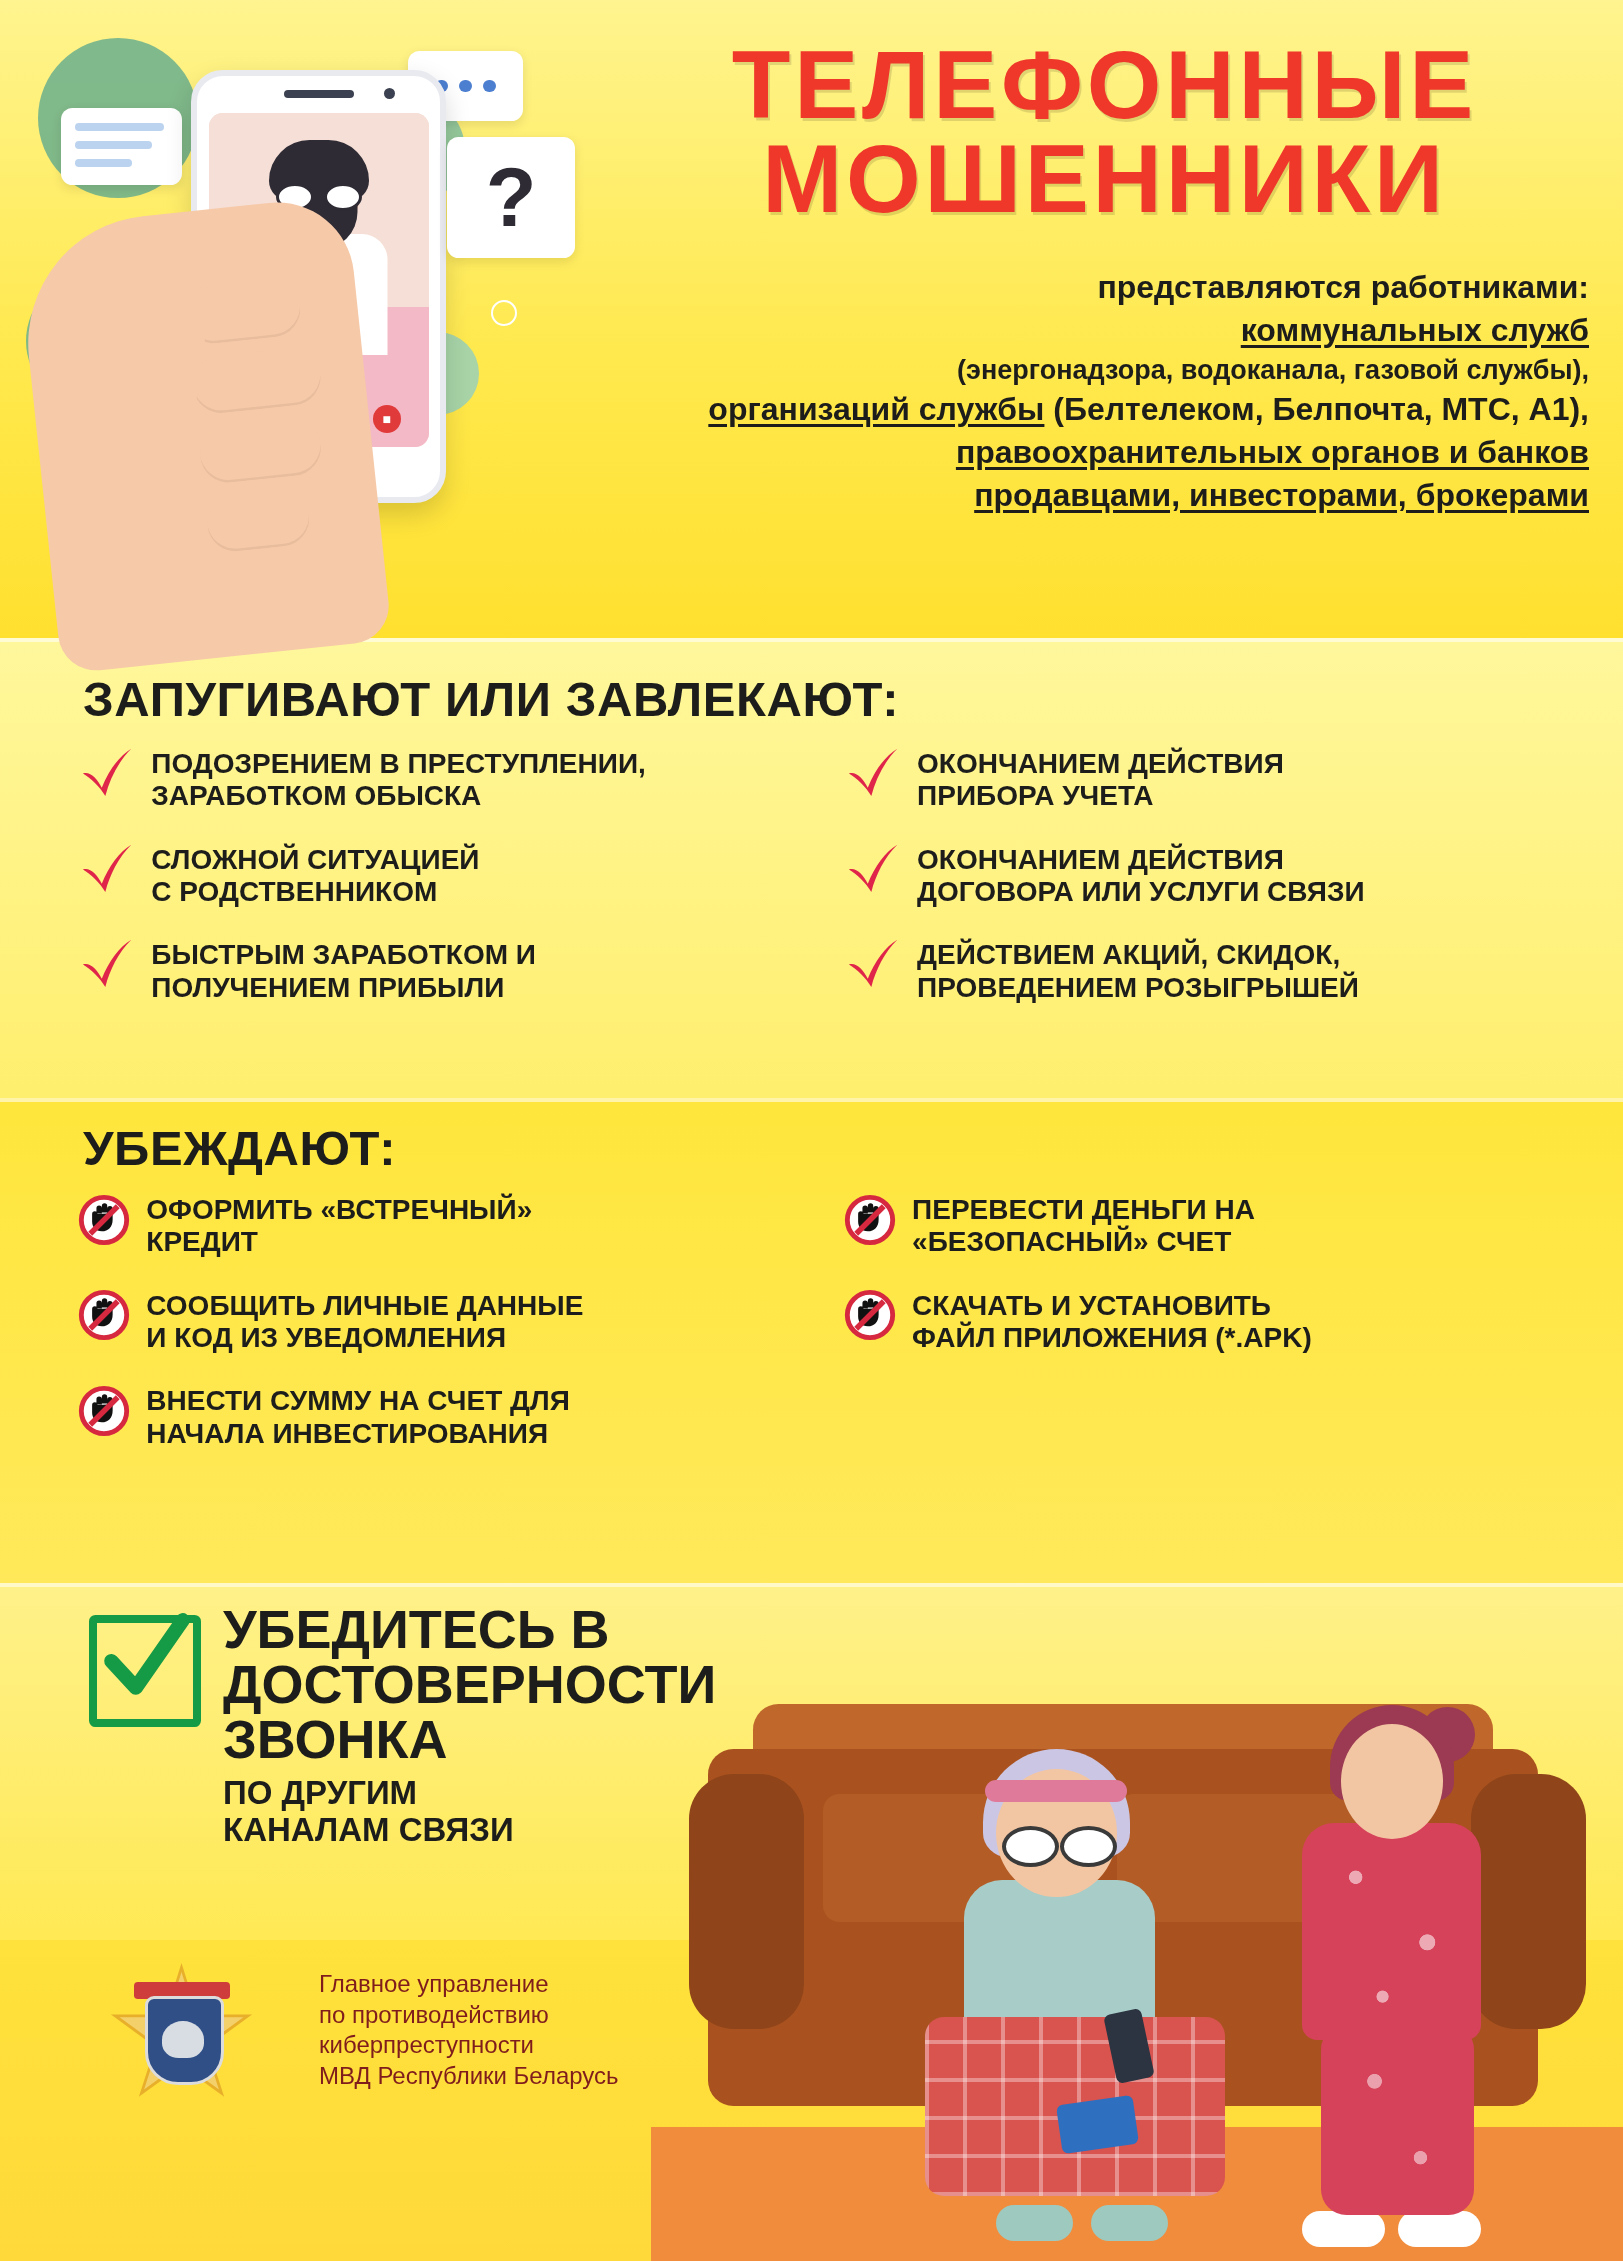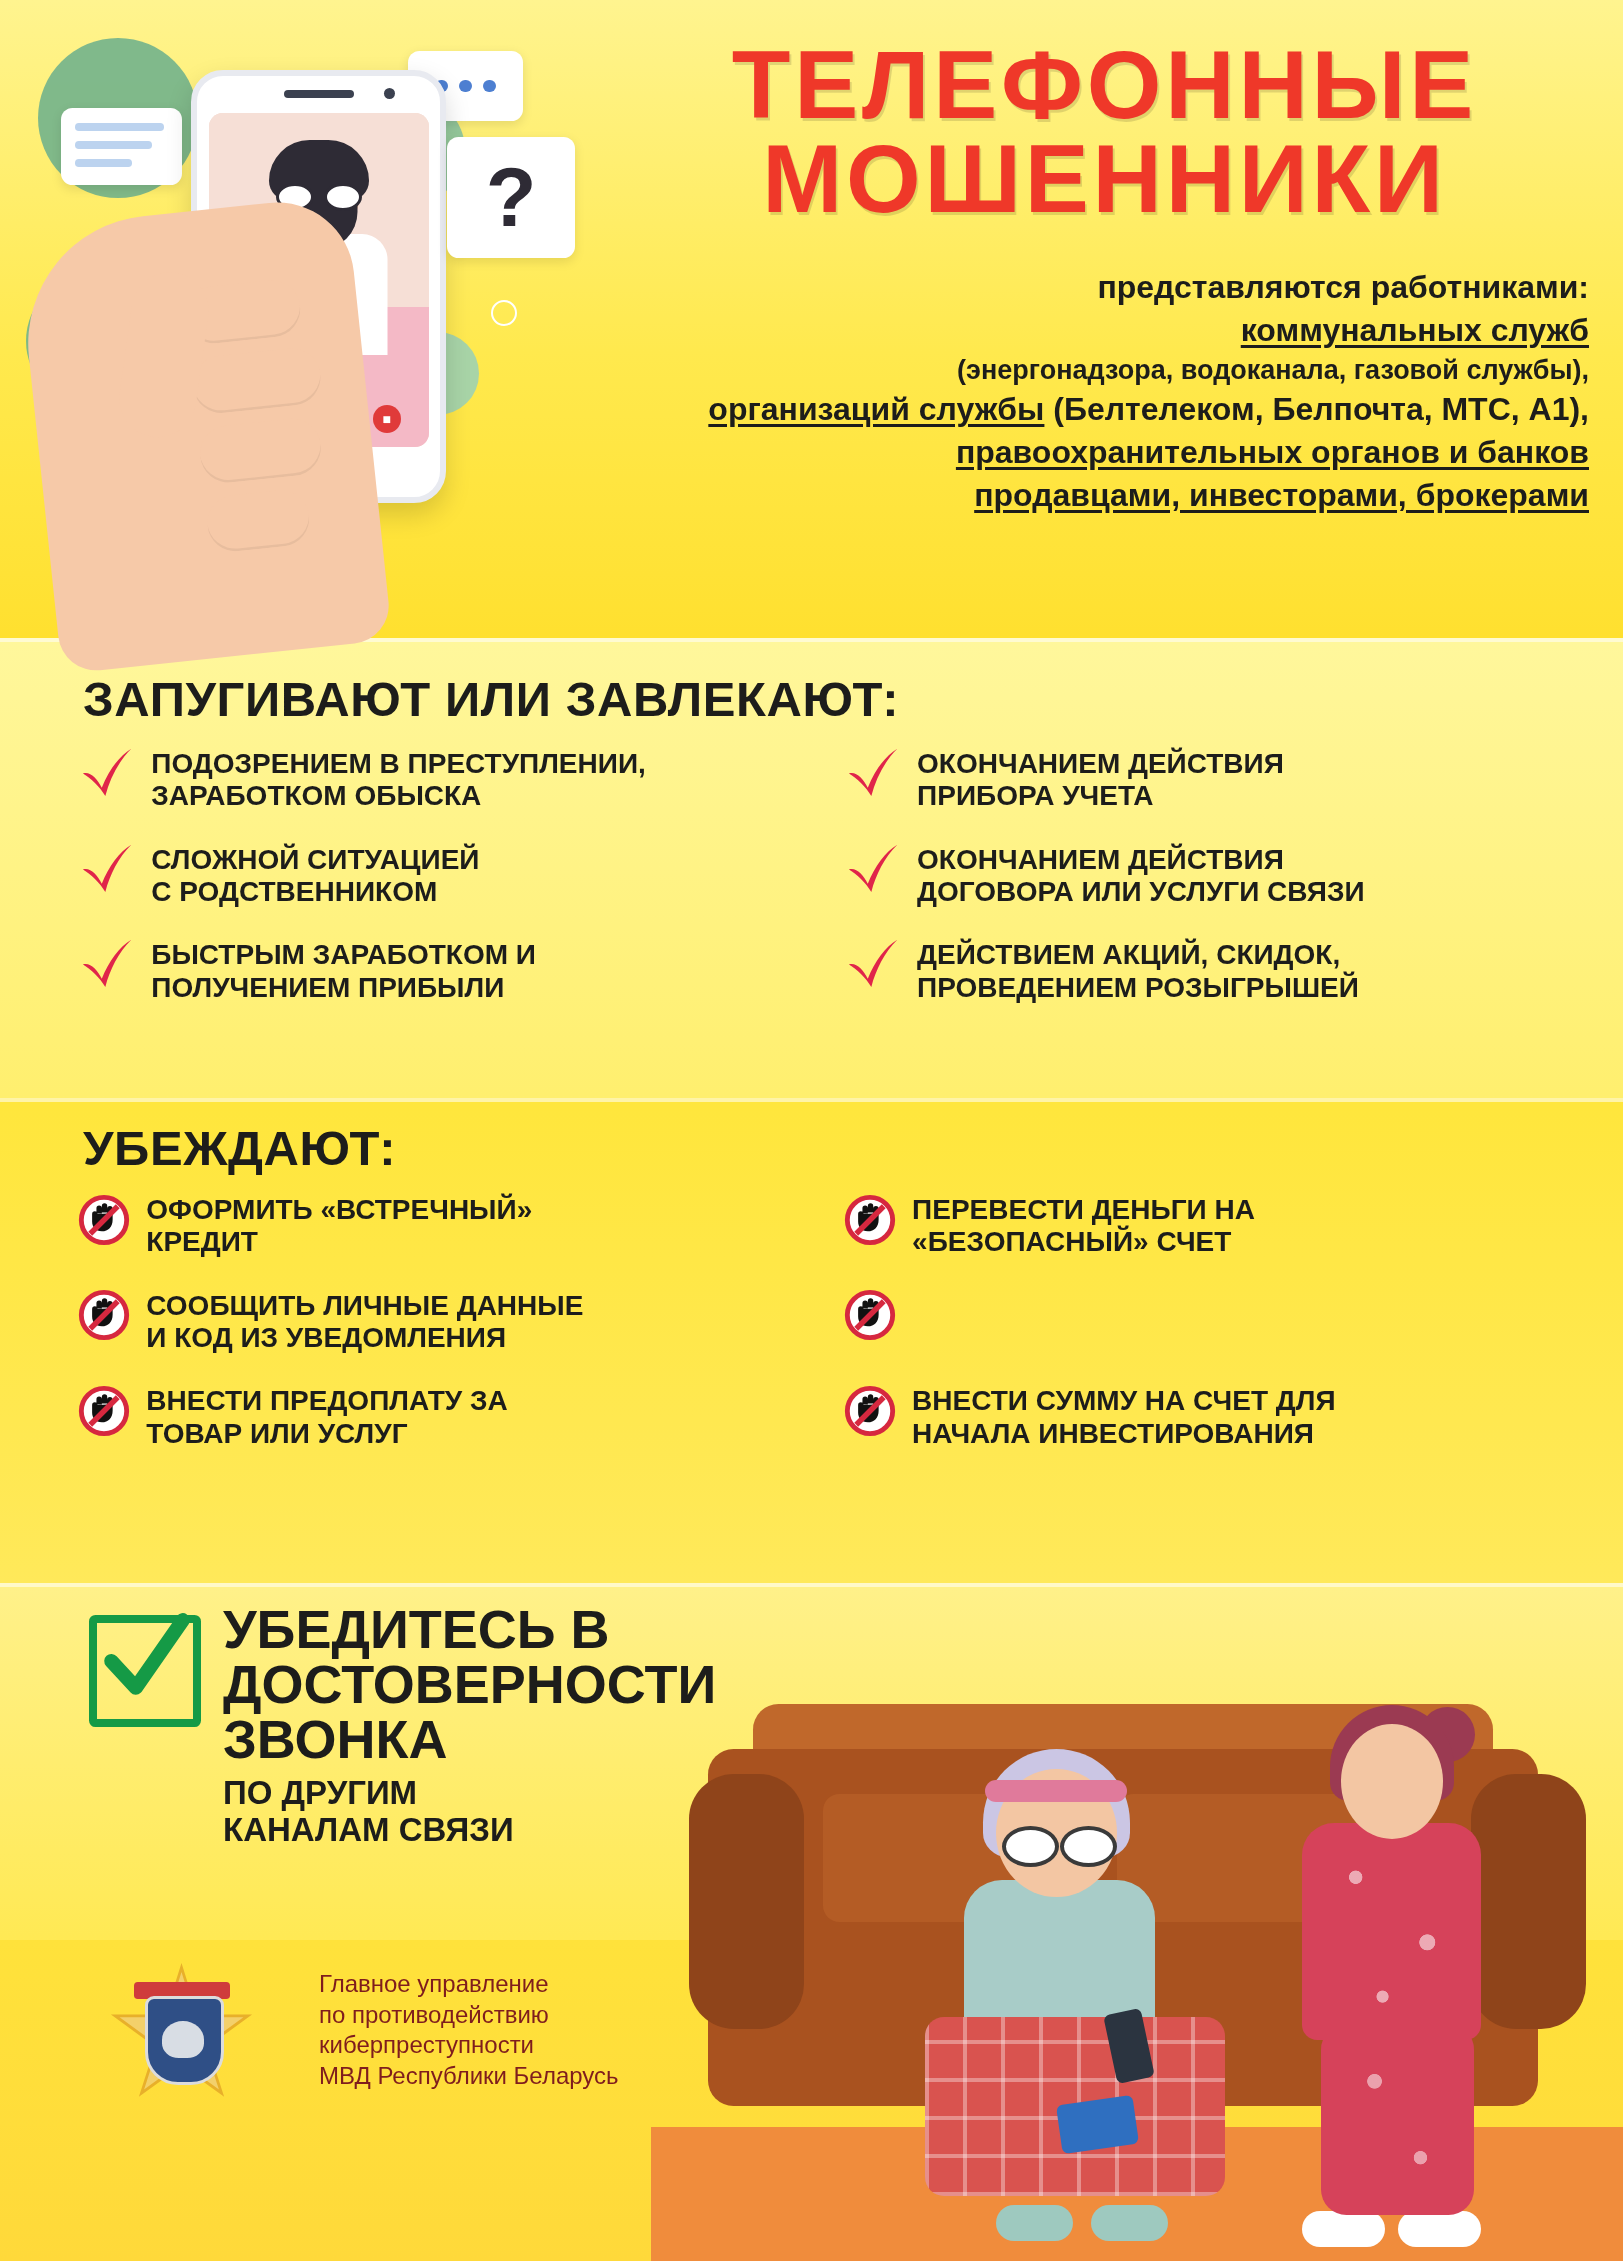--- a/index.html
+++ b/index.html
@@ -840,31 +840,22 @@
 И КОД ИЗ УВЕДОМЛЕНИЯ</span>
     </div>
     <div class="item">
       <span class="ban-icon">
         <svg viewBox="0 0 100 100">
           <circle cx="50" cy="50" r="42" fill="#fff" stroke="#d6283f" stroke-width="9"></circle>
           <path d="M36 38 v-10 a5 5 0 0 1 10 0 v10 M46 36 v-12 a5 5 0 0 1 10 0 v12 M56 38 v-9 a5 5 0 0 1 10 0 v20 c0 14 -8 22 -20 22 c-12 0 -18 -8 -18 -18 v-14 a5 5 0 0 1 10 0 z" fill="#111"></path>
           <rect x="14" y="45" width="72" height="10" fill="#d6283f" transform="rotate(-45 50 50)"></rect>
         </svg>
       </span>
-    </div>
-    <div class="item">
-      <span class="ban-icon">
-        <svg viewBox="0 0 100 100">
-          <circle cx="50" cy="50" r="42" fill="#fff" stroke="#d6283f" stroke-width="9"></circle>
-          <path d="M36 38 v-10 a5 5 0 0 1 10 0 v10 M46 36 v-12 a5 5 0 0 1 10 0 v12 M56 38 v-9 a5 5 0 0 1 10 0 v20 c0 14 -8 22 -20 22 c-12 0 -18 -8 -18 -18 v-14 a5 5 0 0 1 10 0 z" fill="#111"></path>
-          <rect x="14" y="45" width="72" height="10" fill="#d6283f" transform="rotate(-45 50 50)"></rect>
-        </svg>
-      </span>
-      <span class="item-text">ВНЕСТИ ПРЕДОПЛАТУ ЗА
-ТОВАР ИЛИ УСЛУГ</span>
+      <span class="item-text">СКАЧАТЬ И УСТАНОВИТЬ
+ФАЙЛ ПРИЛОЖЕНИЯ (*.APK)</span>
     </div>
     <div class="item">
       <span class="ban-icon">
         <svg viewBox="0 0 100 100">
           <circle cx="50" cy="50" r="42" fill="#fff" stroke="#d6283f" stroke-width="9"></circle>
           <path d="M36 38 v-10 a5 5 0 0 1 10 0 v10 M46 36 v-12 a5 5 0 0 1 10 0 v12 M56 38 v-9 a5 5 0 0 1 10 0 v20 c0 14 -8 22 -20 22 c-12 0 -18 -8 -18 -18 v-14 a5 5 0 0 1 10 0 z" fill="#111"></path>
           <rect x="14" y="45" width="72" height="10" fill="#d6283f" transform="rotate(-45 50 50)"></rect>
         </svg>
       </span>
       <span class="item-text">ВНЕСТИ СУММУ НА СЧЕТ ДЛЯ

